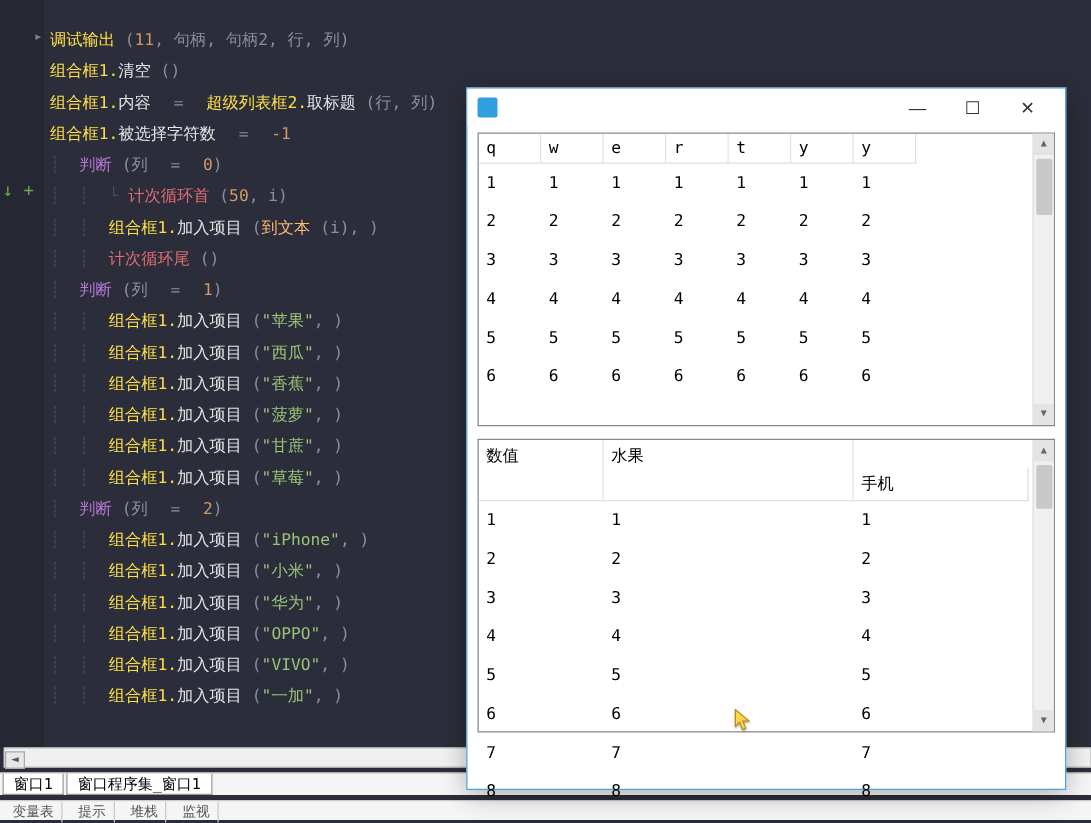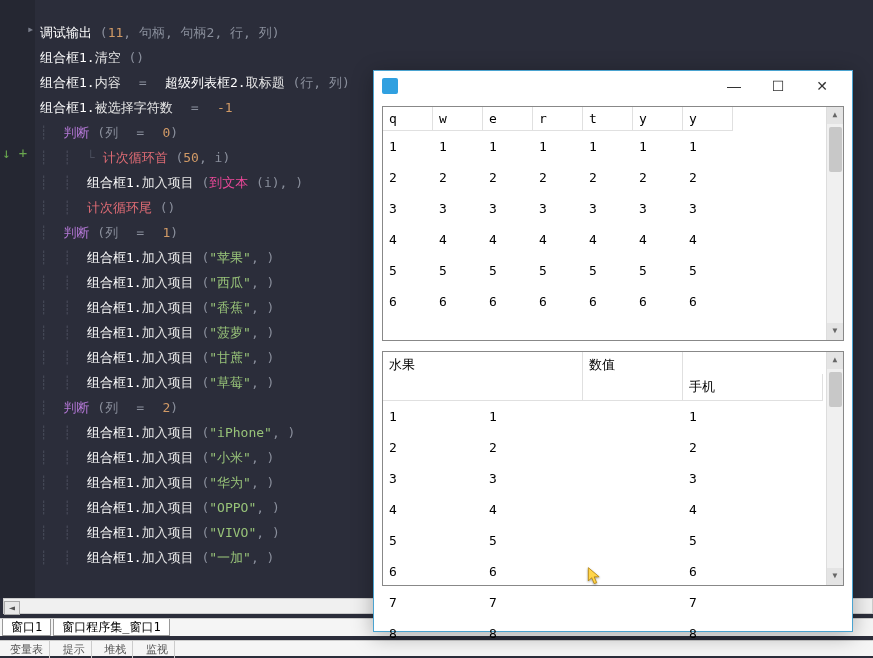--- a/index.html
+++ b/index.html
@@ -4,28 +4,28 @@
 <style>
 * { margin:0; padding:0; box-sizing:border-box; }
 body { width:873px; height:658px; font-family:"Microsoft YaHei", Consolas, monospace; font-size:13px; background:#2b2d3a; overflow:hidden; position:relative; }
 
 
 .editor { position:absolute; left:0; top:0; width:873px; height:598px; color:#c0c5ce; }
 .gutter { position:absolute; left:0; top:0; width:35px; height:598px; background:#252732; }
 .gutter-arrow { position:absolute; left:2px; top:145px; font-size:14px; color:#6aa84f; }
 .gutter-symbol { position:absolute; left:27px; top:22px; color:#7a7e8c; font-size:12px; }
 .code { position:absolute; left:40px; top:20px; line-height:25px; white-space:pre; font-family:Consolas,"Microsoft YaHei",monospace; }
-.kw-blue { color:#ffffff; }
+.kw-blue { color:#fde047; }
 .kw-orange { color:#d19a66; }
 .kw-red { color:#e06c75; }
 .kw-purple { color:#b478d6; }
 .kw-teal { color:#e5e5e5; }
 .kw-green { color:#98c379; }
 .kw-gray { color:#8a8f9c; }
-.kw-cyan { color:#ec4899; }
+.kw-cyan { color:#fdba74; }
 .guide { color:#4a4d5c; }
 
 .h-scroll { position:absolute; left:3px; top:598px; width:870px; height:16px; background:#f0f0f0; border:1px solid #ccc; }
 .h-scroll-btn { display:inline-block; width:16px; height:14px; background:#e8e8e8; border:1px solid #aaa; text-align:center; line-height:12px; font-size:10px; color:#555; }
 
 .tabs { position:absolute; left:0; top:618px; width:873px; height:18px; background:#f5f5f5; border-top:1px solid #ccc; }
 .tab { display:inline-block; height:17px; padding:0 8px; background:#fff; border:1px solid #999; border-top:none; font-size:12px; line-height:17px; margin-left:2px; }
 
 .status { position:absolute; left:0; top:640px; width:873px; height:16px; background:#f5f5f5; font-size:11px; line-height:18px; padding-left:4px; color:#555; border-top:1px solid #ccc; }
 .status span { display:inline-block; padding:0 6px; border-right:1px solid #ccc; }
@@ -158,22 +158,22 @@
         </div>
       <div class="scrollbar-v">
         <div class="scroll-arrow">▲</div>
         <div class="scroll-thumb" style="top:20px;height:45px;"></div>
         <div class="scroll-arrow" style="position:absolute;bottom:0;">▼</div>
       </div>
     </div>
     <div class="listview-wrap" style="height:235px;">
       <div class="listview" id="lv2">
           <div class="lv-thead">
+            <div class="lv-th" style="width: 100px;">数值</div>
             <div class="lv-th" style="width: 200px;">水果</div>
-            <div class="lv-th" style="width: 100px;">数值</div>
             <div class="lv-th" style="width: 140px; margin-top: 22px;">手机</div>
           </div>
           <div class="lv-tbody">
             <div class="lv-row">
               <div class="lv-cell" style="width: 100px;">1</div>
               <div class="lv-cell" style="width: 200px;">1</div>
               <div class="lv-cell" style="width: 140px;">1</div>
             </div>
             <div class="lv-row">
               <div class="lv-cell" style="width: 100px;">2</div>

